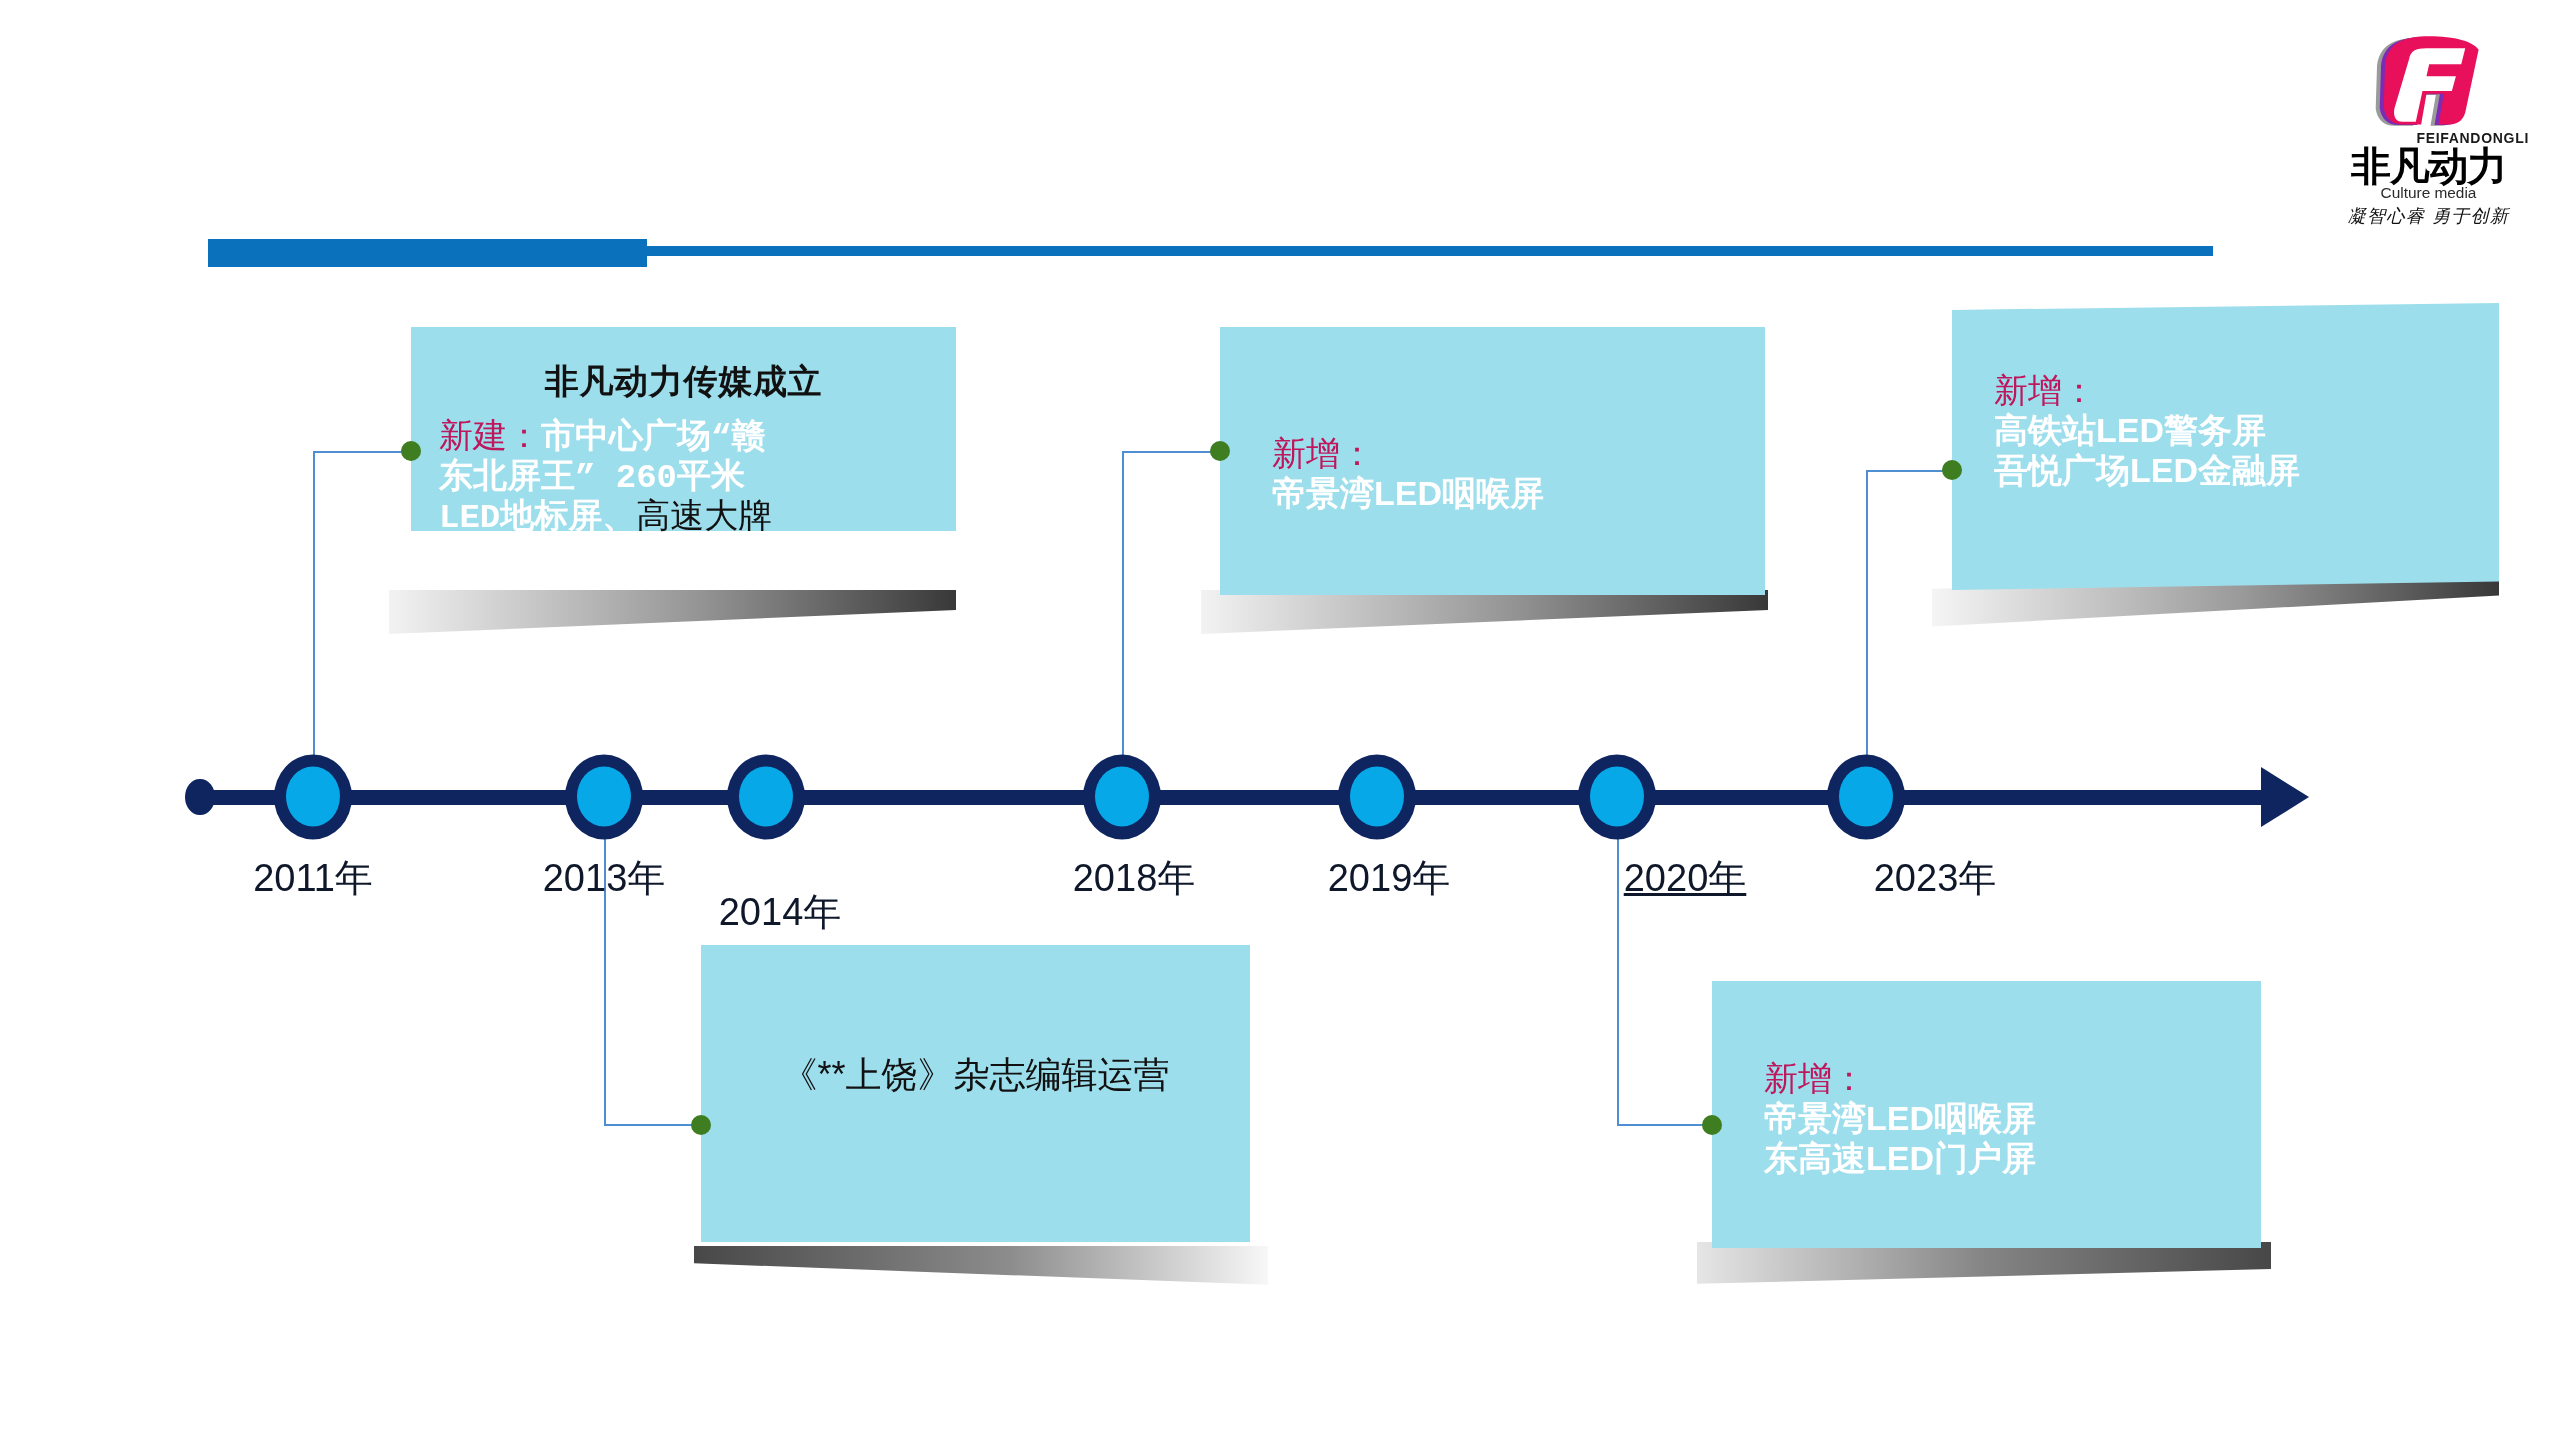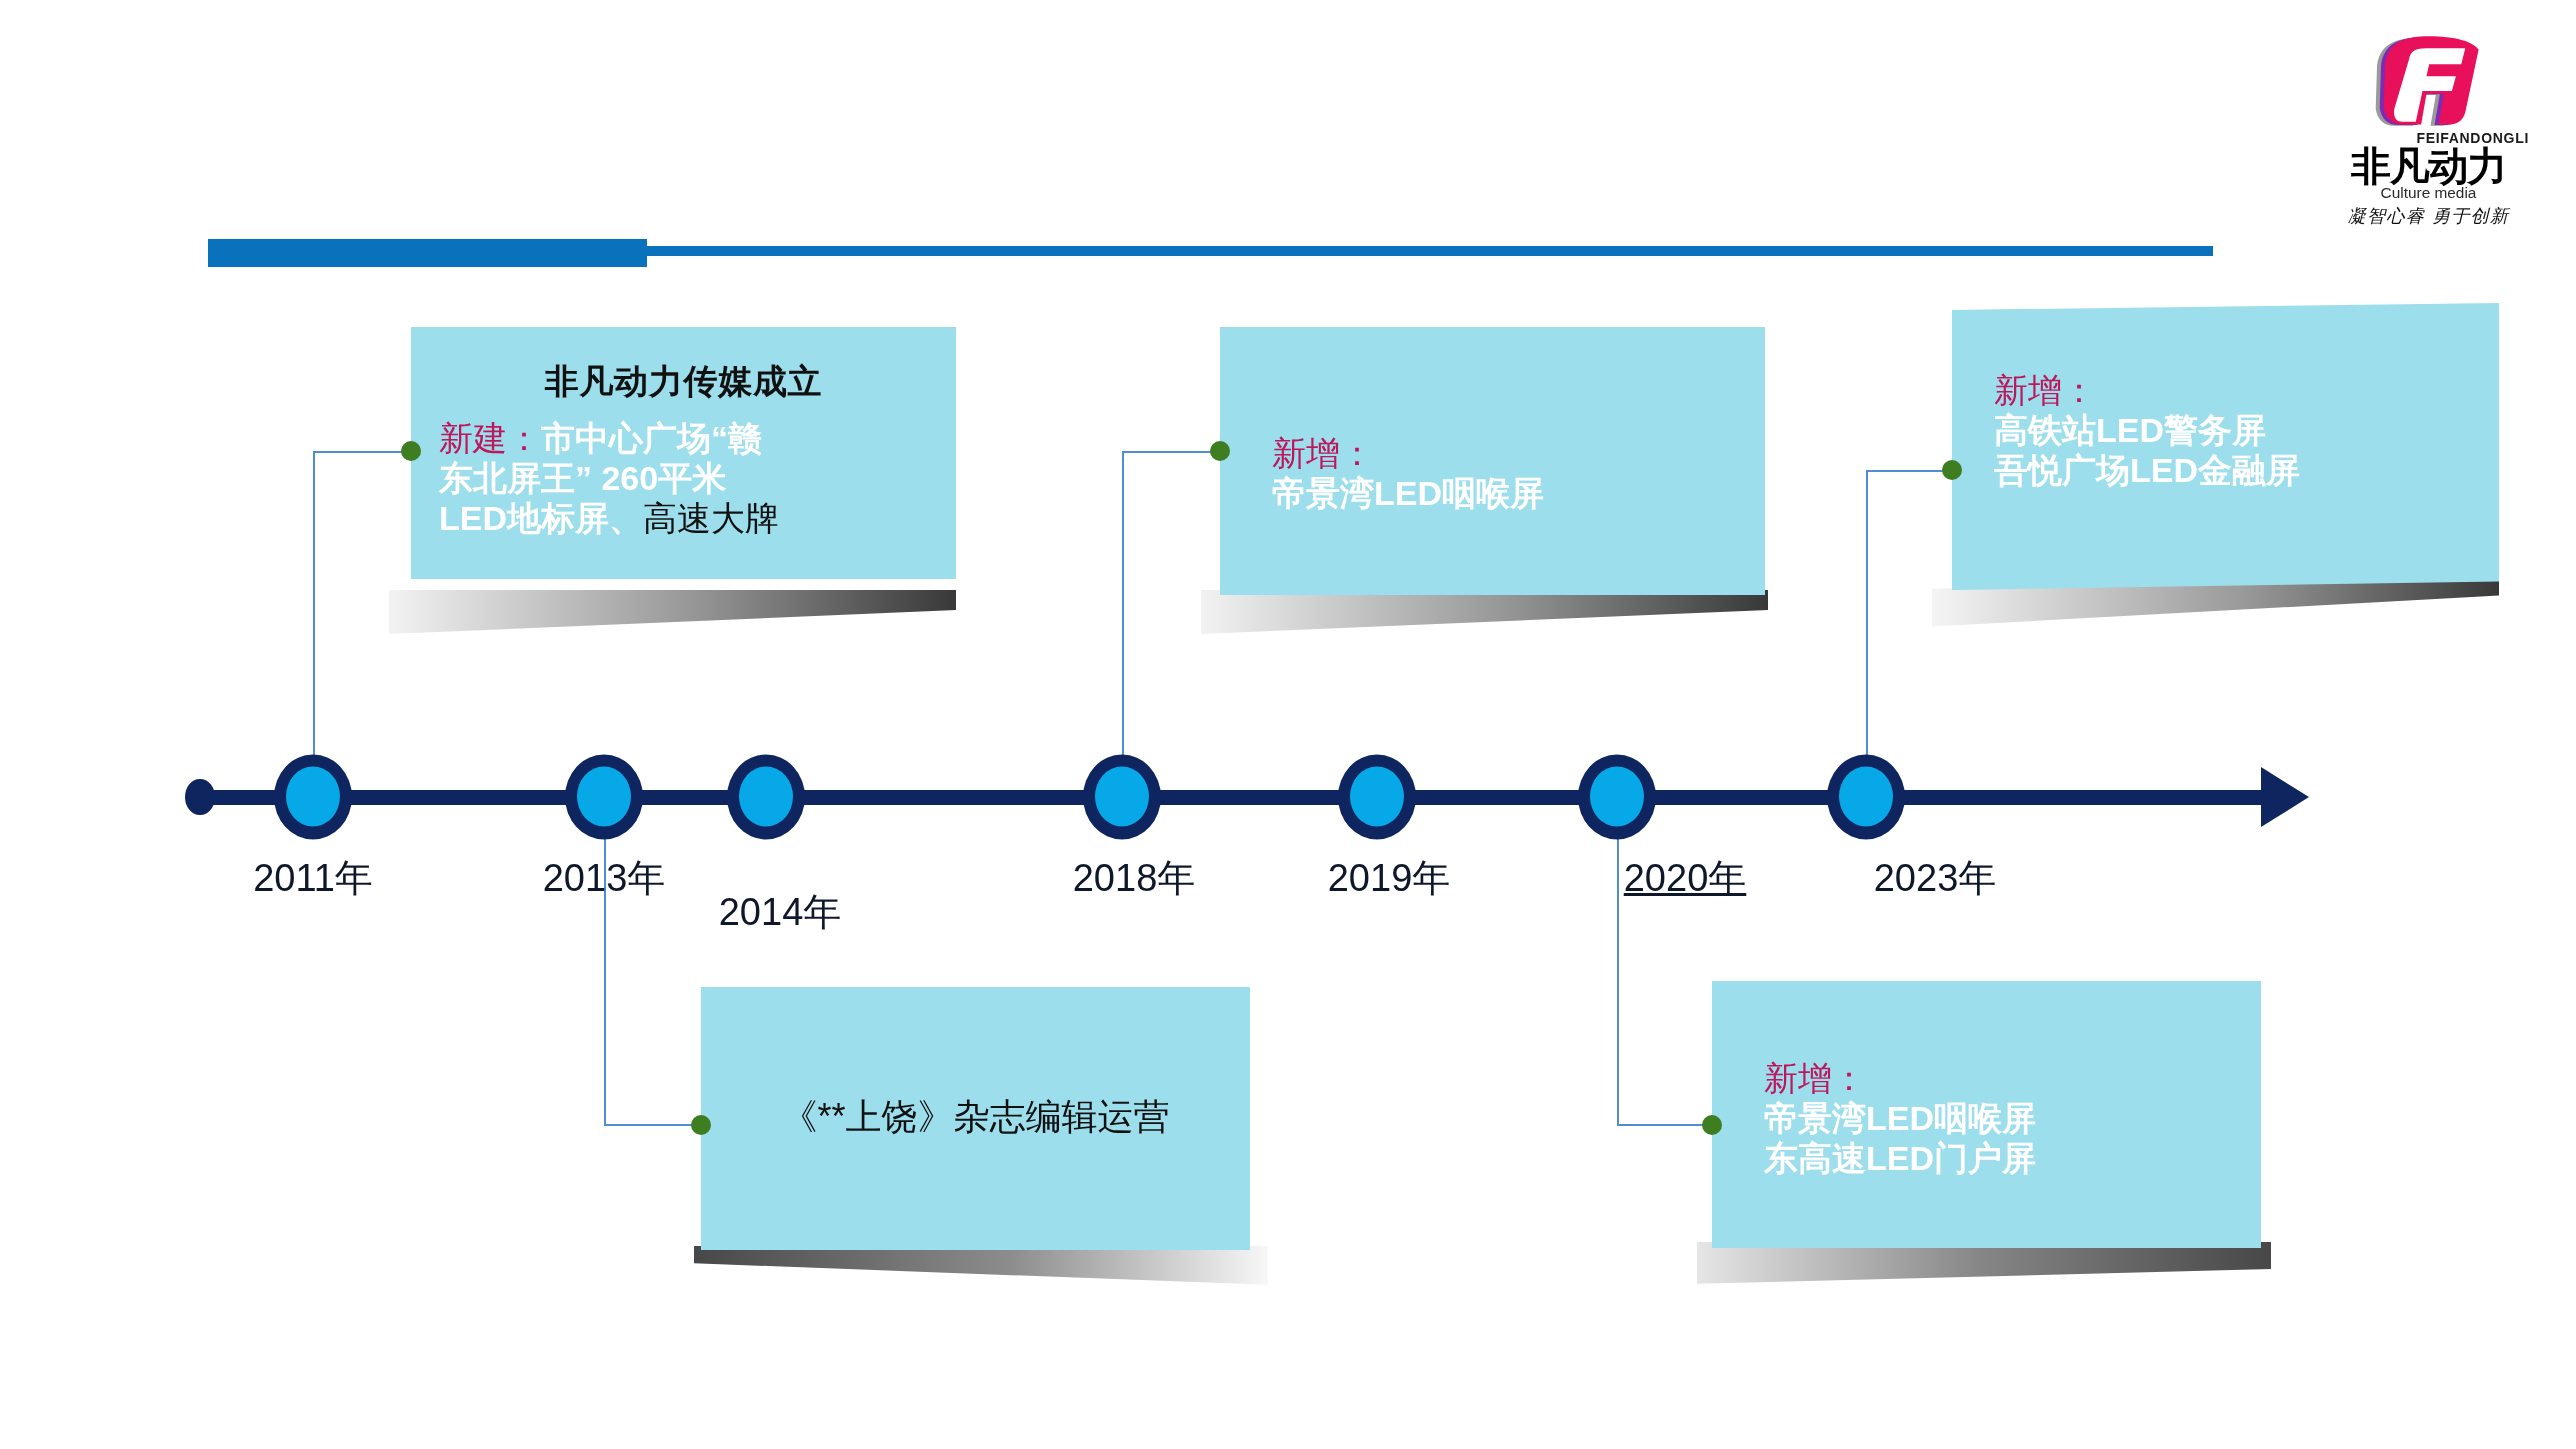--- a/index.html
+++ b/index.html
@@ -237,21 +237,21 @@
       <defs>
           <linearGradient id="g1" x1="0" y1="0" x2="1" y2="0">
         <stop offset="0" stop-color="#000000" stop-opacity="0.05"></stop>
         <stop offset="0.55" stop-color="#000000" stop-opacity="0.42"></stop>
         <stop offset="1" stop-color="#000000" stop-opacity="0.78"></stop>
       </linearGradient>
         </defs>
       <path d="M0 0 L845 0 L845 30 L0 66 Z" fill="url(#g1)"></path>
     </svg>
   </div>
-  <div class="card" style="left:411px; top:327px; width:545px; height:252px;">
+  <div class="card" style="left:411px; top:327px; width:545px; height:204px;font-family:Liberation Mono, monospace;">
     <div id="card1-title" class="card-title">非凡动力传媒成立</div>
     <div id="card1-body" class="card-body">
       <span class="lede">新建：</span><span class="hl">市中心广场“赣</span><br>
       <span class="hl">东北屏王” 260平米</span><br>
       <span class="hl">LED地标屏、</span><span class="blk-bold">高速大牌</span>
     </div>
   </div>
 
   <div class="conn conn-v" style="left:313px; top:451px; height:339px;"></div>
   <div class="conn conn-h" style="left:313px; top:451px; width:98px;"></div>
@@ -307,21 +307,21 @@
       <defs>
           <linearGradient id="g4" x1="0" y1="0" x2="1" y2="0">
         <stop offset="0" stop-color="#000000" stop-opacity="0.72"></stop>
         <stop offset="0.55" stop-color="#000000" stop-opacity="0.45"></stop>
         <stop offset="1" stop-color="#000000" stop-opacity="0.03"></stop>
       </linearGradient>
         </defs>
       <path d="M0 0 L855 0 L855 58 L0 26 Z" fill="url(#g4)"></path>
     </svg>
   </div>
-  <div class="card" style="left:701px; top:987px; width:549px; height:263px;">
+  <div class="card" style="left:701px; top:945px; width:549px; height:297px;">
     <div id="card4-body" class="card-body">《**上饶》杂志编辑运营</div>
   </div>
   <div class="conn conn-v" style="left:604px; top:804px; height:322px;"></div>
   <div class="conn conn-h" style="left:604px; top:1124px; width:97px;"></div>
   <div class="green-dot" style="left:701px; top:1125px;"></div>
 
   <div class="card-shadow" style="left:1697px; top:1242px; width:574px; height:54px;">
     <svg class="wedge" viewBox="0 0 855 80" preserveAspectRatio="none">
       <defs>
           <linearGradient id="g5" x1="0" y1="0" x2="1" y2="0">

